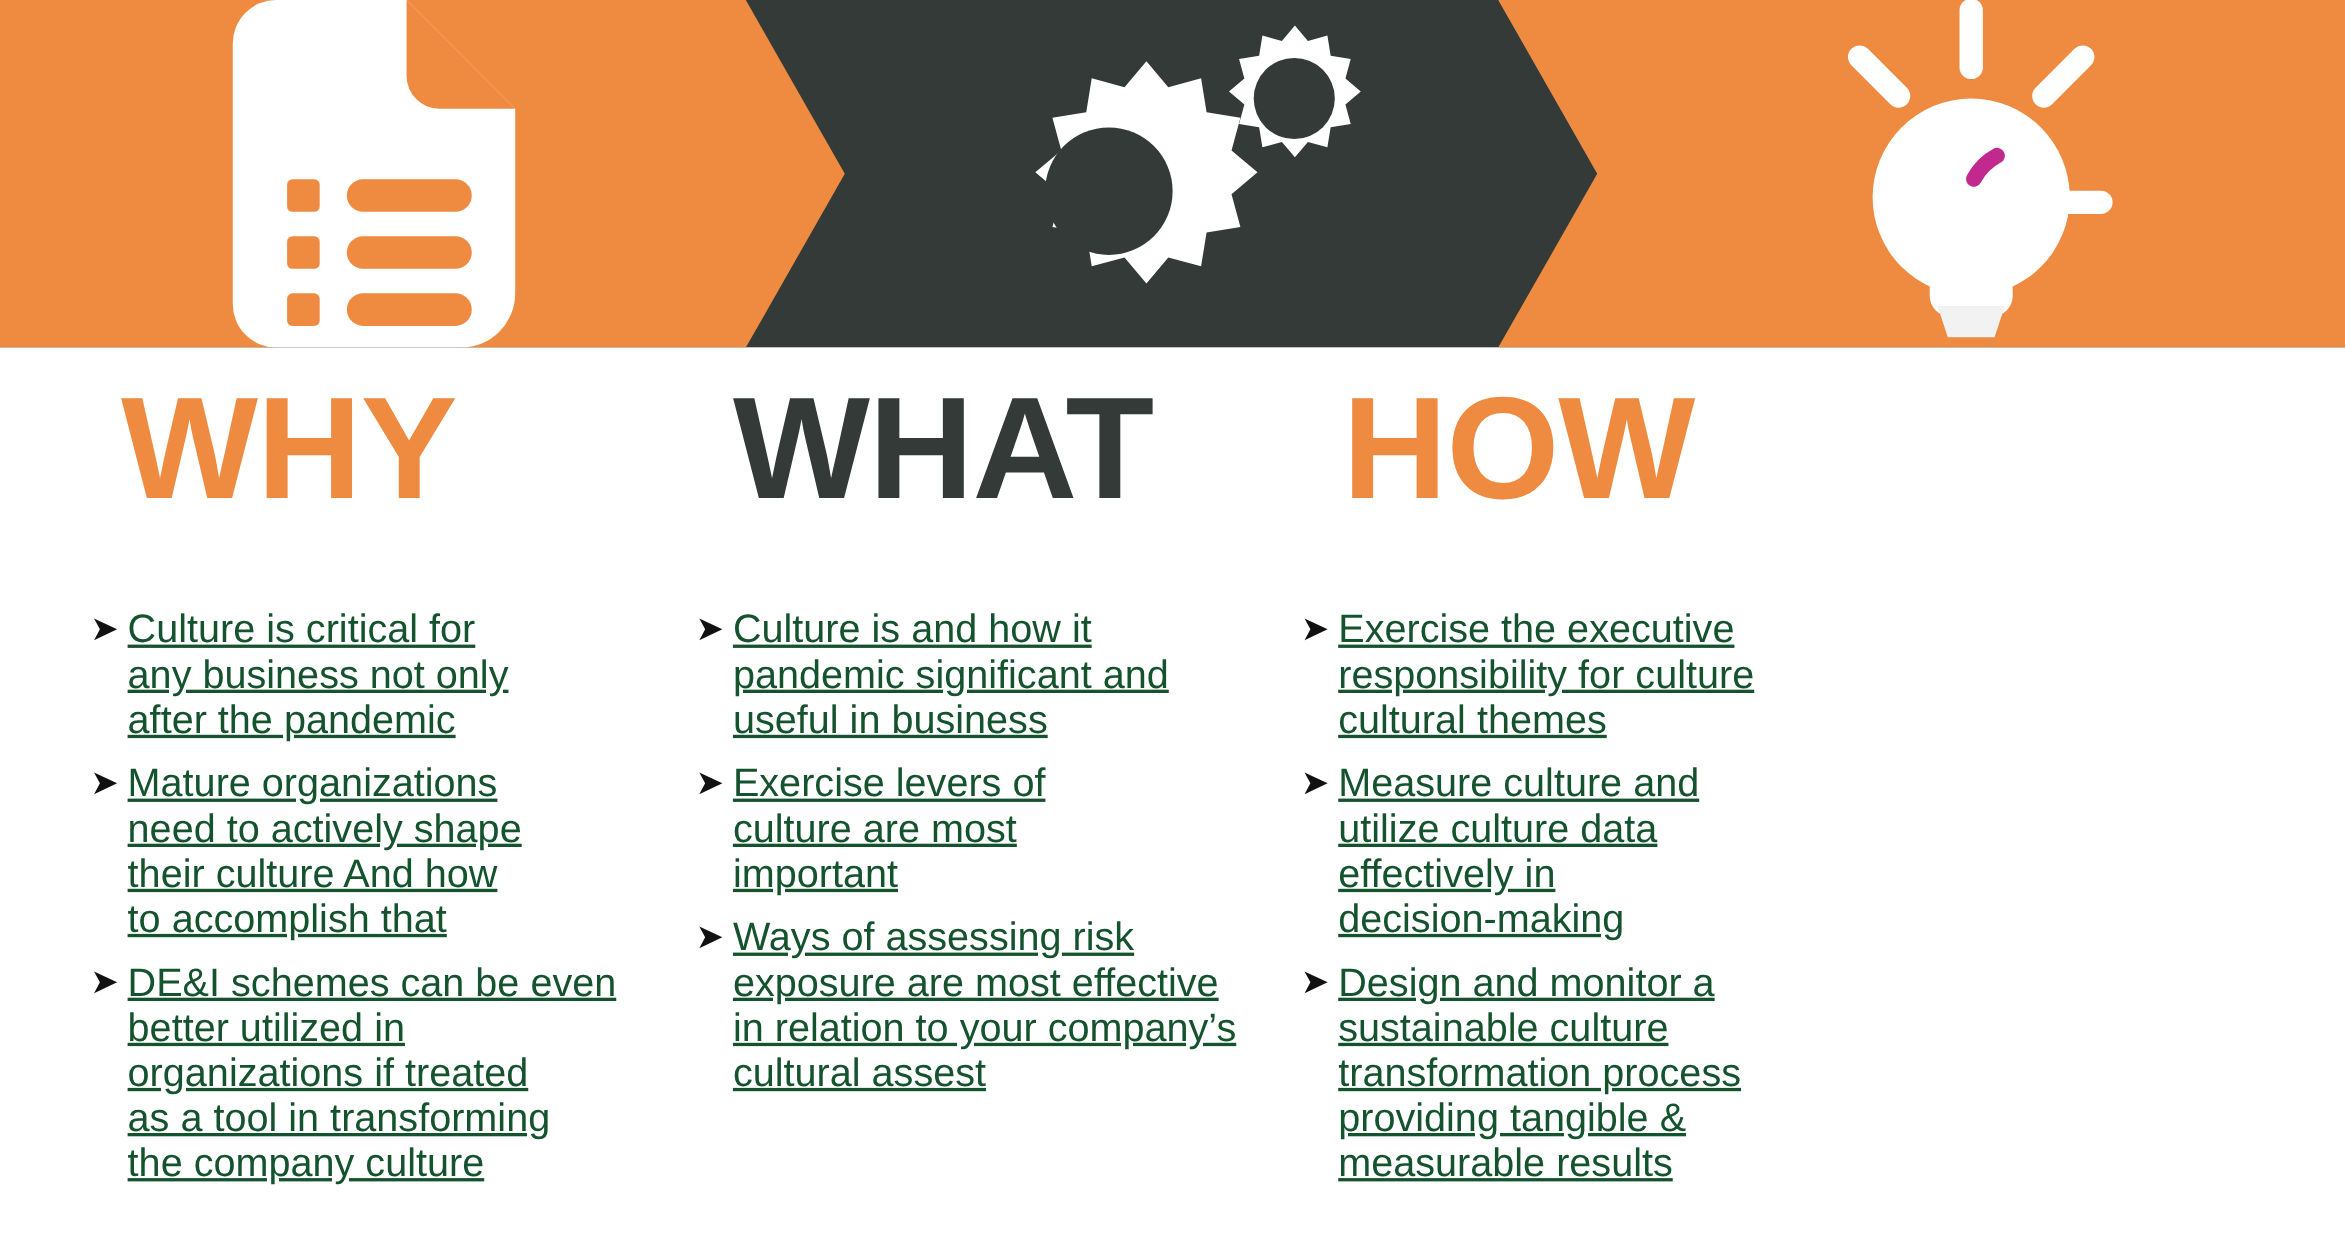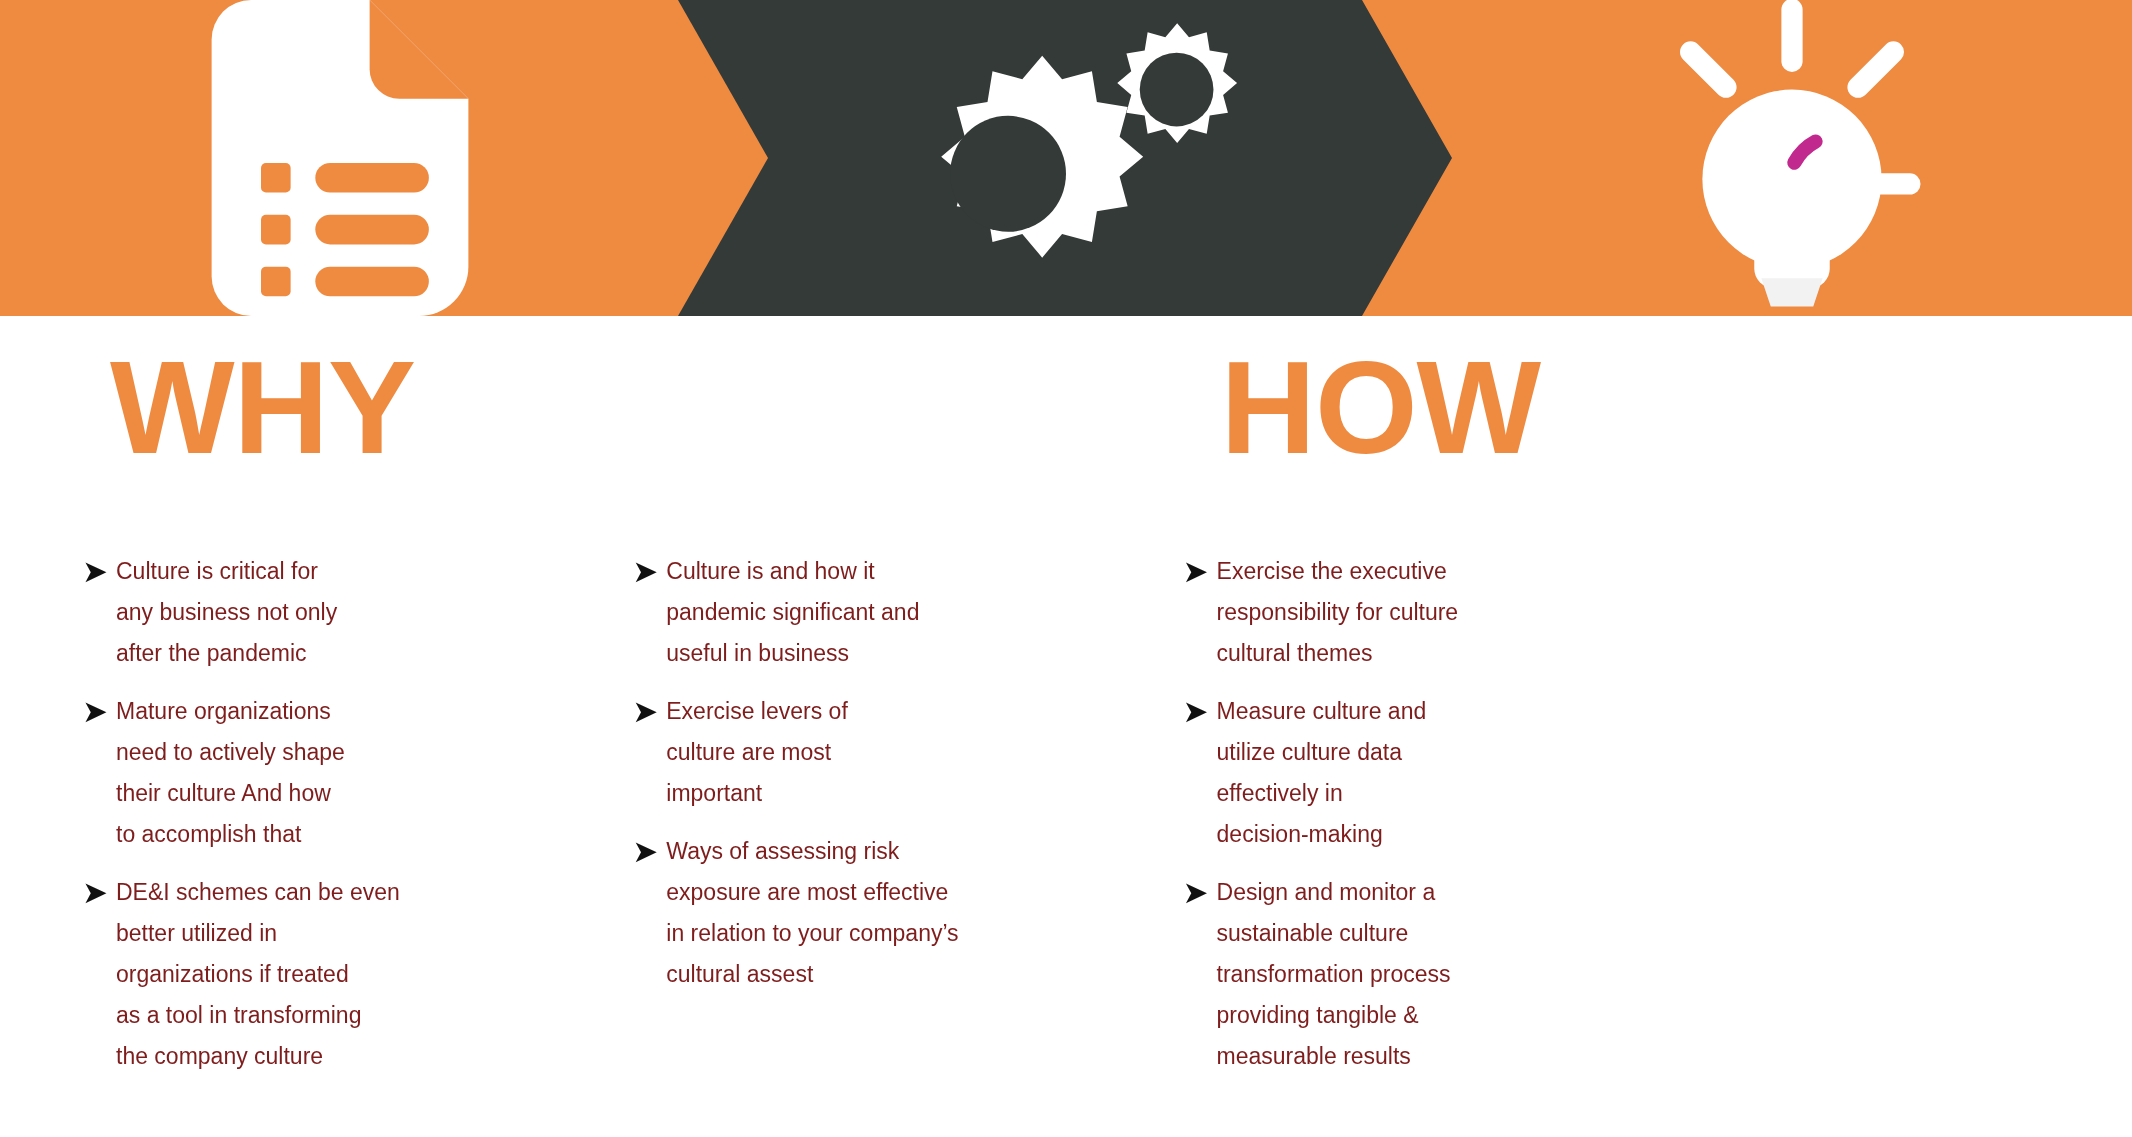--- a/index.html
+++ b/index.html
@@ -69,24 +69,25 @@
     flex:0 0 auto;
     width:40px;
     font-size:31px;
     line-height:41px;
     color:#111111;
     text-align:left;
     padding-left:6px;
   }
   .bullet-text{
     flex:1 1 auto;
-    font-size:23px;
+    font-size:36px;
     line-height:41px;
-    color:#7f1d1d;
+    color:#14532d;
     white-space:pre-line;
+    text-decoration:underline;
   }
 </style>
 </head>
 <body>
 
 <div class="slide">
 
   <div class="band">
     <svg viewBox="0 0 2132 316" width="2132" height="316" xmlns="http://www.w3.org/2000/svg">
 
@@ -168,20 +169,21 @@
           <span class="bullet-text">DE&amp;I schemes can be even
 better utilized in
 organizations if treated
 as a tool in transforming
 the company culture</span>
         </li>
       </ul>
     </div>
 
     <div class="col col-1">
+      <div class="col-title">WHAT</div>
       <ul class="bullets">
         <li class="bullet">
           <span class="bullet-marker">➤</span>
           <span class="bullet-text">Culture is and how it
 pandemic significant and
 useful in business</span>
         </li>
         <li class="bullet">
           <span class="bullet-marker">➤</span>
           <span class="bullet-text">Exercise levers of

